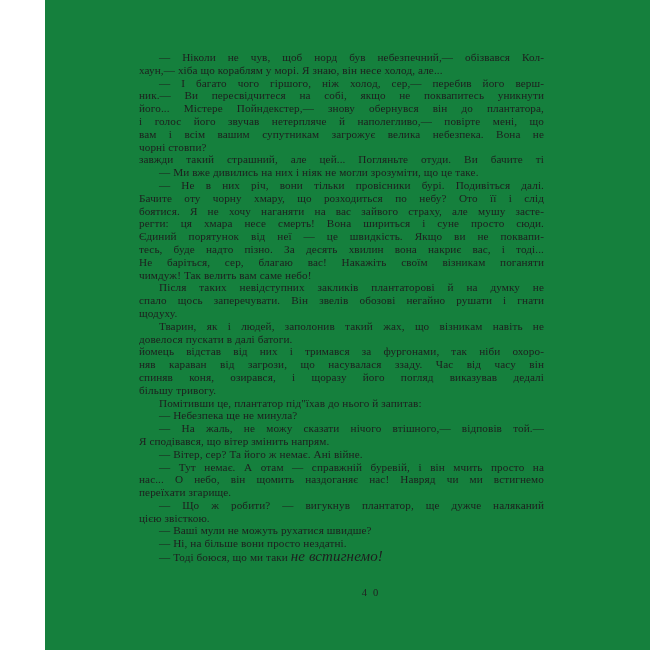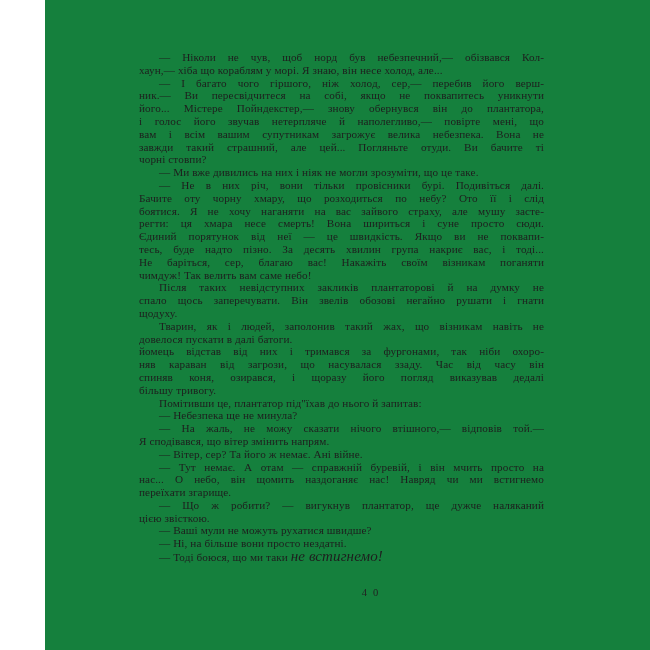--- a/index.html
+++ b/index.html
@@ -59,29 +59,29 @@
 
 <div class="page" style="color: rgb(30, 30, 30); background: #15803d; margin-left: 45px;">
   <div class="text-block" id="text-block">
       <div class="line indent just">— Ніколи не чув, щоб норд був небезпечний,— обізвався Кол-</div>
       <div class="line para-end">хаун,— хіба що кораблям у морі. Я знаю, він несе холод, але...</div>
       <div class="line indent just">— І багато чого гіршого, ніж холод, сер,— перебив його верш-</div>
       <div class="line just">ник.— Ви пересвідчитеся на собі, якщо не поквапитесь уникнути</div>
       <div class="line just">його... Містере Пойндекстер,— знову обернувся він до плантатора,</div>
       <div class="line just">і голос його звучав нетерпляче й наполегливо,— повірте мені, що</div>
       <div class="line just">вам і всім вашим супутникам загрожує велика небезпека. Вона не</div>
+      <div class="line para-end">чорні стовпи?</div>
       <div class="line just">завжди такий страшний, але цей... Погляньте отуди. Ви бачите ті</div>
-      <div class="line para-end">чорні стовпи?</div>
       <div class="line indent para-end">— Ми вже дивились на них і ніяк не могли зрозуміти, що це таке.</div>
       <div class="line indent just">— Не в них річ, вони тільки провісники бурі. Подивіться далі.</div>
       <div class="line just">Бачите оту чорну хмару, що розходиться по небу? Ото її і слід</div>
       <div class="line just">боятися. Я не хочу наганяти на вас зайвого страху, але мушу засте-</div>
       <div class="line just">регти: ця хмара несе смерть! Вона шириться і суне просто сюди.</div>
       <div class="line just">Єдиний порятунок від неї — це швидкість. Якщо ви не поквапи-</div>
-      <div class="line just">тесь, буде надто пізно. За десять хвилин група накриє вас, і тоді...</div>
+      <div class="line just">тесь, буде надто пізно. За десять хвилин вона накриє вас, і тоді...</div>
       <div class="line just">Не баріться, сер, благаю вас! Накажіть своїм візникам поганяти</div>
       <div class="line para-end">чимдуж! Так велить вам саме небо!</div>
       <div class="line indent just">Після таких невідступних закликів плантаторові й на думку не</div>
       <div class="line just">спало щось заперечувати. Він звелів обозові негайно рушати і гнати</div>
       <div class="line para-end">щодуху.</div>
       <div class="line indent just">Тварин, як і людей, заполонив такий жах, що візникам навіть не</div>
       <div class="line para-end">довелося пускати в далі батоги.</div>
       <div class="line just">йомець відстав від них і тримався за фургонами, так ніби охоро-</div>
       <div class="line just">няв караван від загрози, що насувалася ззаду. Час від часу він</div>
       <div class="line just">спиняв коня, озирався, і щоразу його погляд виказував дедалі</div>

